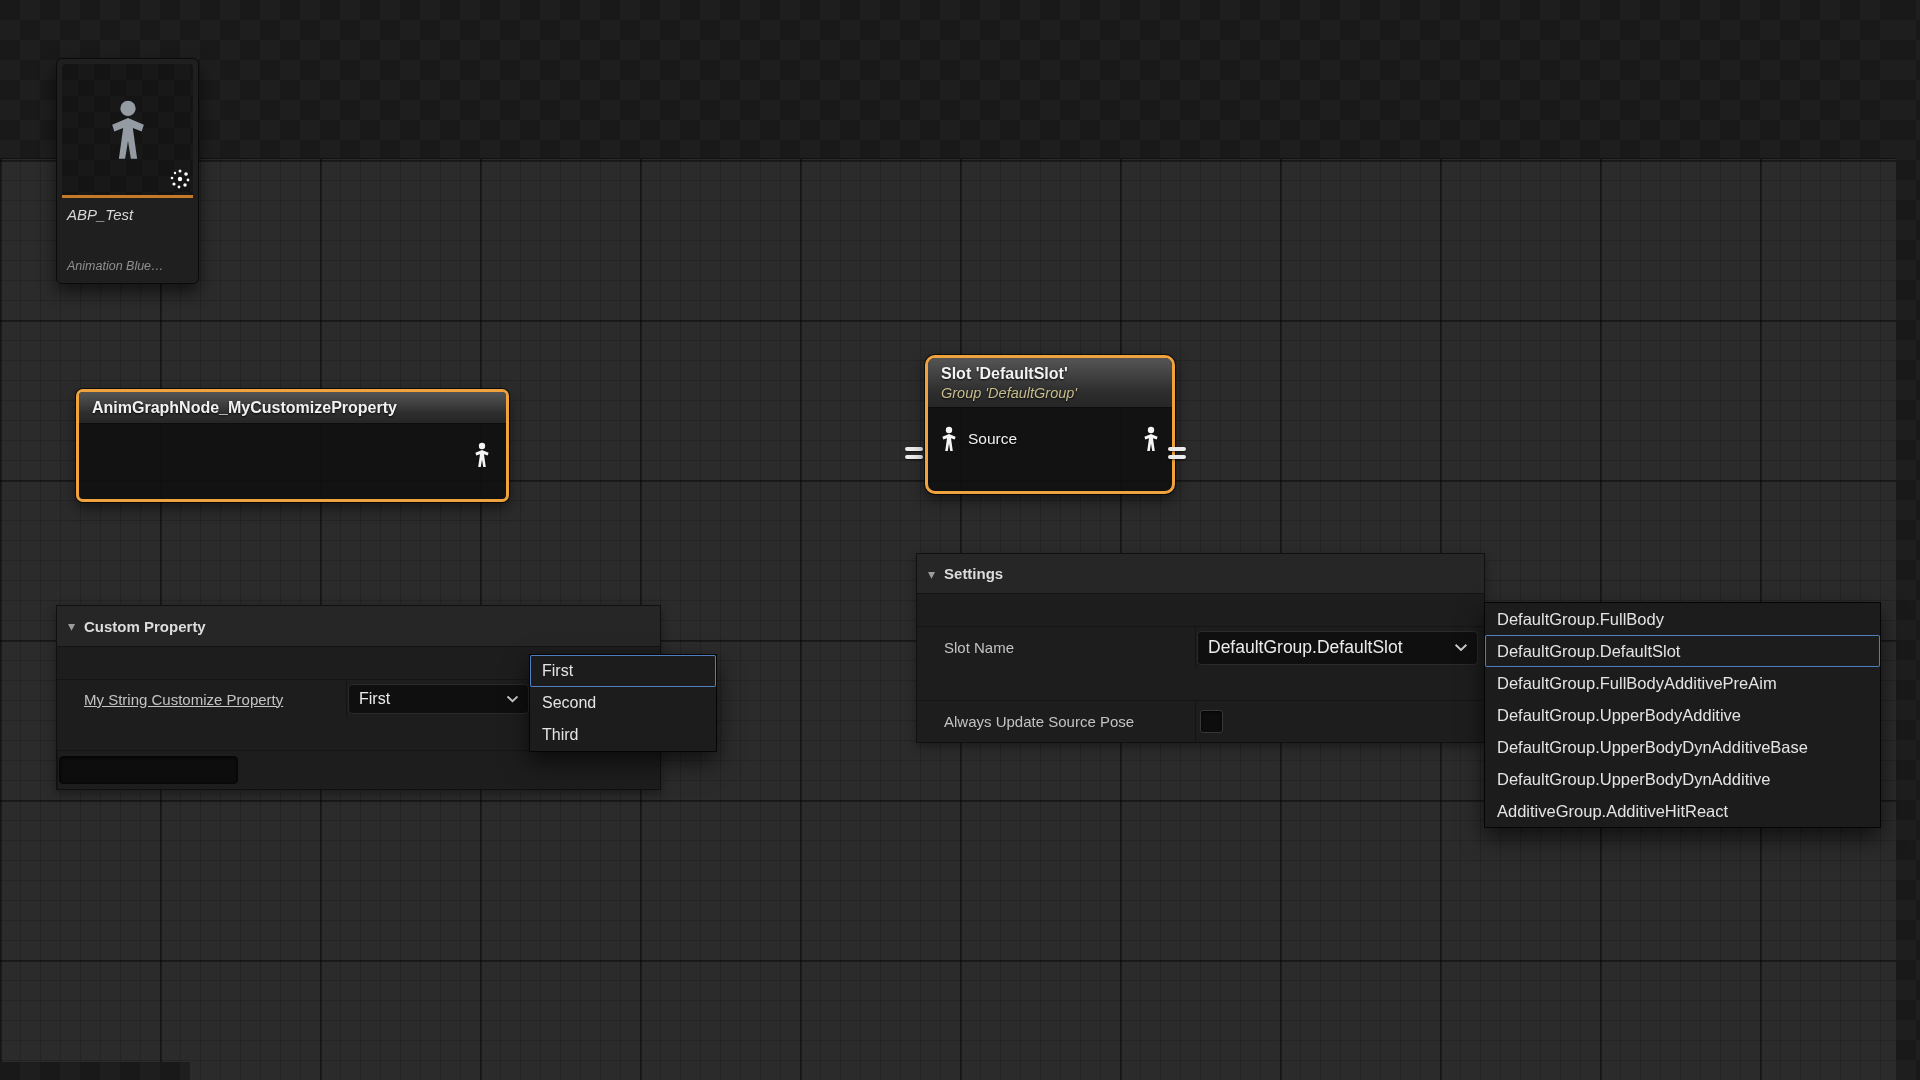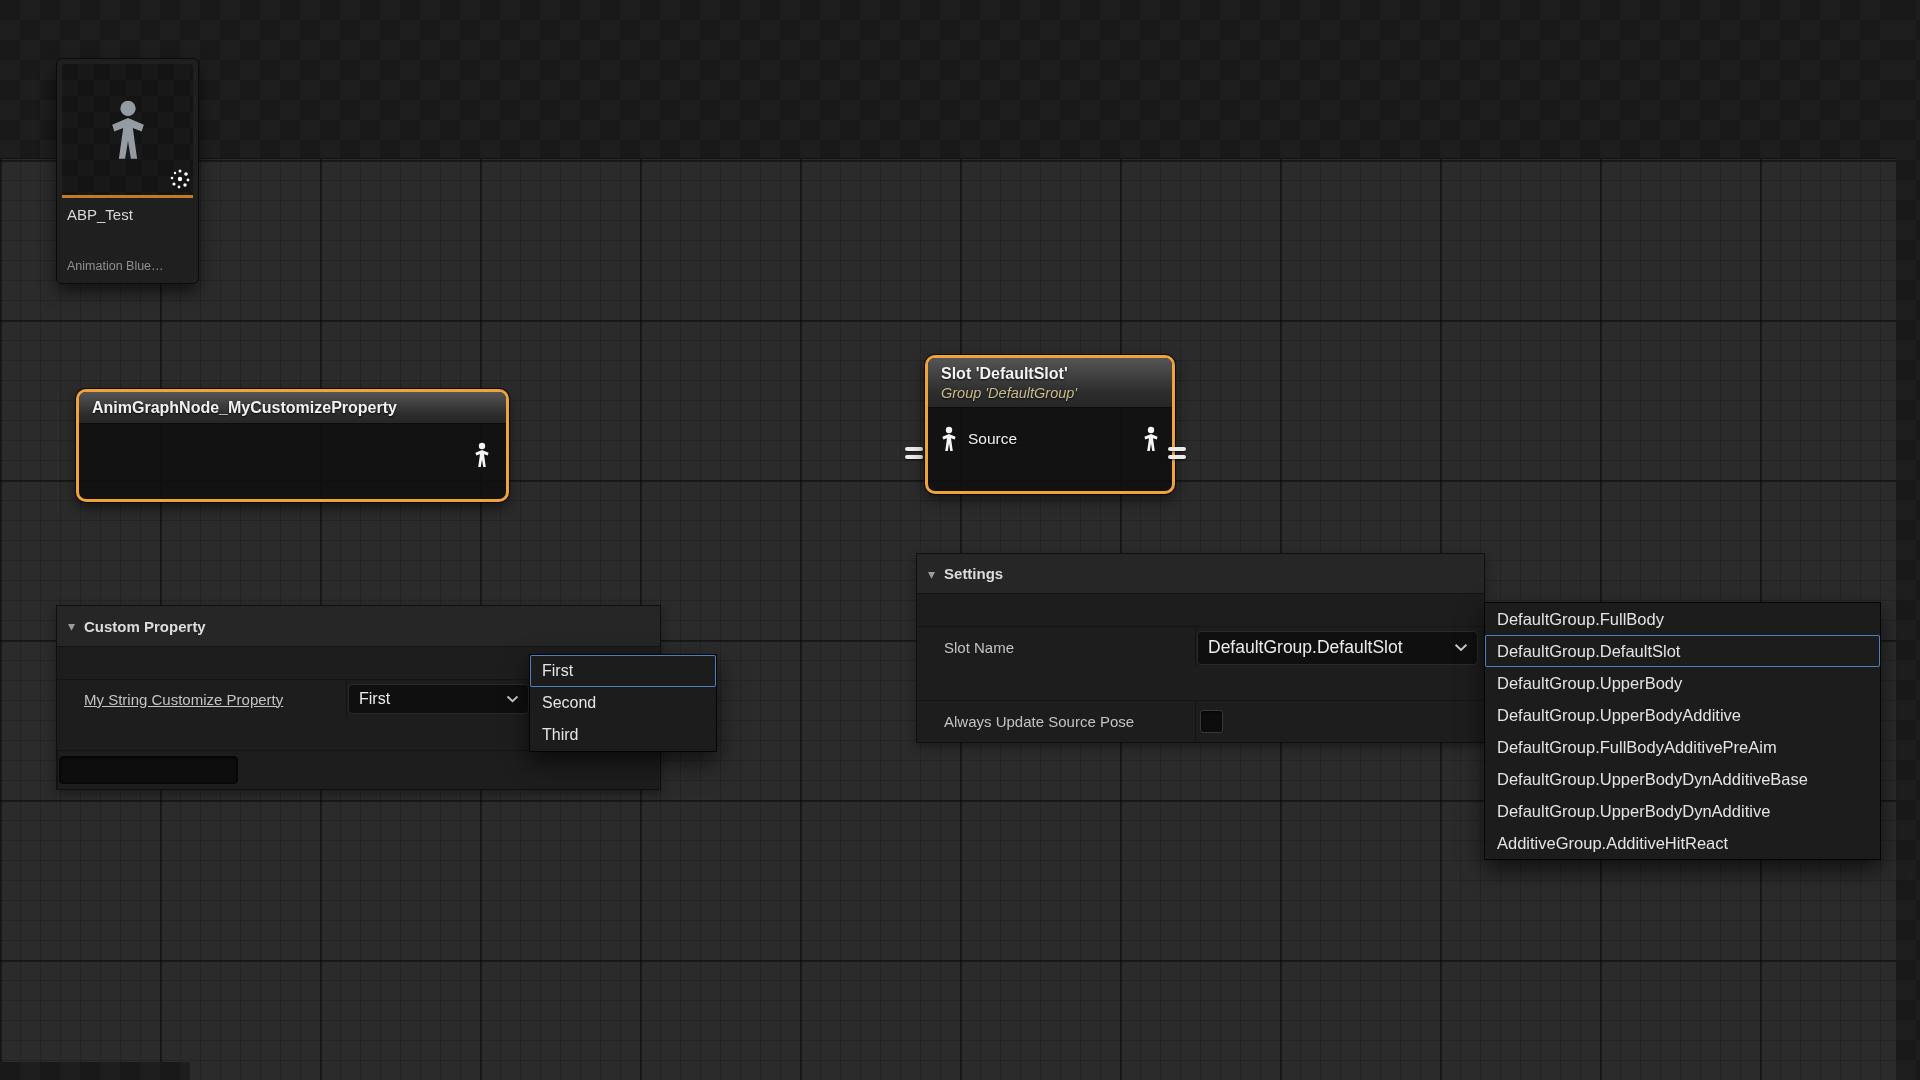--- a/index.html
+++ b/index.html
@@ -21,21 +21,21 @@
   }
   .band-top{left:0;top:0;width:1920px;height:158px;border-bottom:1px solid #111;}
   .band-right{left:1896px;top:0;width:24px;height:1080px;}
   .band-bl{left:0;top:1062px;width:190px;height:18px;}
 
   
   .asset-card{
     position:absolute;left:56px;top:58px;width:141px;height:224px;
     background:#1f1f1f;border:1px solid #0b0b0b;border-radius:6px;
     box-shadow:0 8px 16px rgba(0,0,0,0.55);
-    display:flex;flex-direction:column;
+    display:flex;flex-direction:column;font-style:italic;
   }
   .asset-thumb{
     position:relative;margin:5px 5px 0 5px;height:131px;border-radius:4px 4px 0 0;
     background-color:#141414;
     background-image:conic-gradient(#181818 25%, #141414 0 50%, #181818 0 75%, #141414 0);
     background-size:32px 32px;
     display:flex;align-items:center;justify-content:center;overflow:hidden;
   }
   .asset-accent{margin:0 5px;height:3px;background:#c57a29;}
   .asset-name{padding:8px 10px 0 10px;font-size:15px;color:#d8d8d8;}
@@ -49,21 +49,21 @@
     overflow:hidden;background:rgba(15,15,15,0.9);
   }
   .node-header{
     background:linear-gradient(#555555,#2d2d2d 70%,#262626);
     border-bottom:1px solid #0d0d0d;
     padding:7px 13px 6px 13px;
   }
   .node-title{font-size:16px;font-weight:bold;color:#f2f2f2;text-shadow:0 1px 2px rgba(0,0,0,0.85);display:block;}
   .node-subtitle{font-size:14.5px;font-style:italic;color:#c7bd8d;text-shadow:0 1px 2px rgba(0,0,0,0.8);display:block;margin-top:2px;}
   .node-body{display:flex;align-items:center;}
-  .node-custom{left:76px;top:389px;width:427px;height:107px;}
+  .node-custom{left:76px;top:389px;width:427px;height:107px;border-radius:7px;}
   .node-custom .node-body{height:62px;justify-content:flex-end;padding-right:14px;}
   .node-slot{left:925px;top:355px;width:244px;height:133px;}
   .node-slot .node-body{height:62px;padding:0 11px;gap:9px;text-align:right;}
   .pin-label{font-size:15.5px;color:#f0f0f0;text-shadow:0 1px 2px rgba(0,0,0,0.8);}
   .pose-icon{width:20px;height:26px;display:block;}
   .push-right{margin-left:auto;}
 
   .wire-stub{position:absolute;display:flex;flex-direction:column;gap:4px;}
   .wire-stub .bar{width:18px;height:4px;background:#ececec;border-radius:2px;box-shadow:0 1px 2px rgba(0,0,0,0.6);}
 
@@ -258,21 +258,20 @@
       <div class="prop-label">Always Update Source Pose</div>
       <div class="prop-value">
         <div class="checkbox"></div>
       </div>
     </div>
   </div>
 
   <div class="dropdown dd-slot">
     <div class="dd-item">DefaultGroup.FullBody</div>
     <div class="dd-item selected">DefaultGroup.DefaultSlot</div>
-    <div class="dd-item">DefaultGroup.UpperBody</div>
+    <div class="dd-item">DefaultGroup.FullBodyAdditivePreAim</div>
     <div class="dd-item">DefaultGroup.UpperBodyAdditive</div>
-    <div class="dd-item">DefaultGroup.FullBodyAdditivePreAim</div>
     <div class="dd-item">DefaultGroup.UpperBodyDynAdditiveBase</div>
     <div class="dd-item">DefaultGroup.UpperBodyDynAdditive</div>
     <div class="dd-item">AdditiveGroup.AdditiveHitReact</div>
   </div>
 
 </div>
 
 </body></html>

